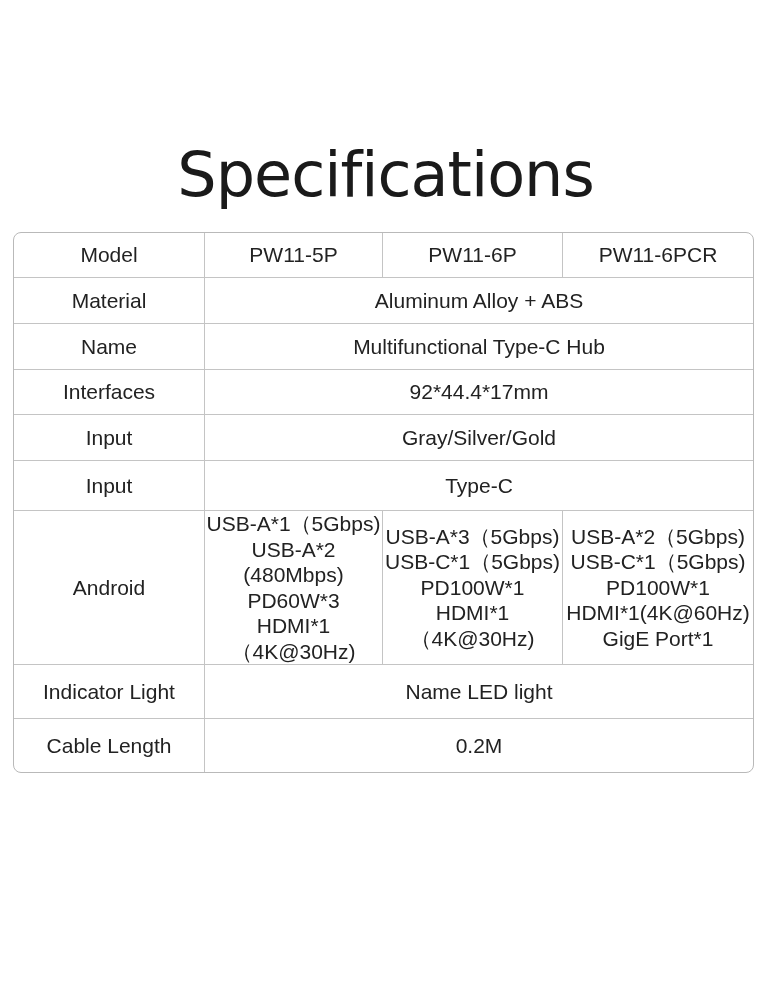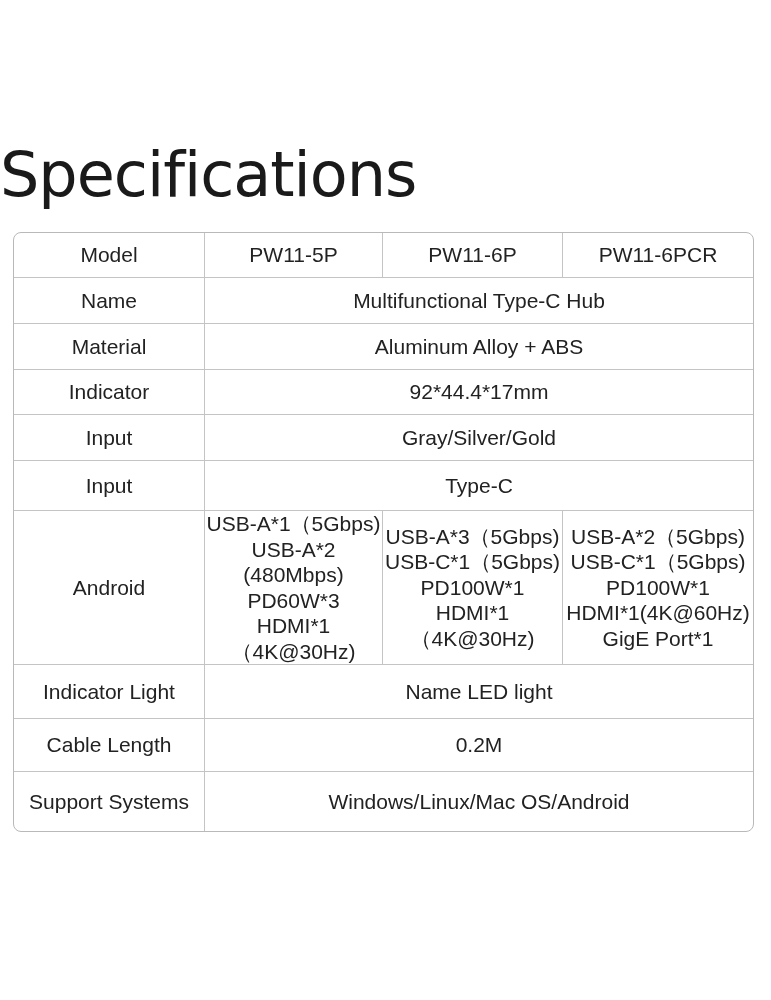--- a/index.html
+++ b/index.html
@@ -1,21 +1,21 @@
 <!DOCTYPE html>
 <html><head>
 <meta charset="utf-8">
 <style>
   html, body { margin: 0; padding: 0; background: #ffffff; }
   body {
     width: 771px; height: 1000px; position: relative; overflow: hidden;
     font-family: "Liberation Sans", "DejaVu Sans", sans-serif; color: #1e1e1e;
   }
   .title {
-    position: absolute; top: 138px; left: 0; width: 771px; 
+    position: absolute; top: 138px; left: 0; width: 771px; text-align: center;
     font-size: 62px; font-weight: 400; letter-spacing: -1px; color: #1a1a1a;
     font-family: "DejaVu Sans", sans-serif;
   }
   table.spec {
     position: absolute; top: 232px; left: 13px; width: 739px;
     border-collapse: separate; border-spacing: 0;
     border: 1px solid #b9b9b9; border-radius: 8px;
     table-layout: fixed;
   }
   table.spec td {
@@ -42,29 +42,29 @@
     <col style="width:190px">
   </colgroup>
   <tbody>
       <tr style="height:45px">
     <td class="label">Model</td>
     <td>PW11-5P</td>
     <td>PW11-6P</td>
     <td>PW11-6PCR</td>
   </tr>
   <tr style="height:46px">
+    <td class="label">Material</td>
+    <td colspan="3">Aluminum Alloy + ABS</td>
+  </tr>
+  <tr style="height:46px">
     <td class="label">Name</td>
     <td colspan="3">Multifunctional Type-C Hub</td>
   </tr>
-  <tr style="height:46px">
-    <td class="label">Material</td>
-    <td colspan="3">Aluminum Alloy + ABS</td>
-  </tr>
   <tr style="height:45px">
-    <td class="label">Indicator</td>
+    <td class="label">Interfaces</td>
     <td colspan="3">92*44.4*17mm</td>
   </tr>
   <tr style="height:46px">
     <td class="label">Input</td>
     <td colspan="3">Gray/Silver/Gold</td>
   </tr>
   <tr style="height:50px">
     <td class="label">Input</td>
     <td colspan="3">Type-C</td>
   </tr>
@@ -91,18 +91,14 @@
     </td>
   </tr>
   <tr style="height:54px">
     <td class="label">Indicator Light</td>
     <td colspan="3">Name LED light</td>
   </tr>
   <tr style="height:53px">
     <td class="label">Cable Length</td>
     <td colspan="3">0.2M</td>
   </tr>
-  <tr style="height:59px">
-    <td class="label">Support Systems</td>
-    <td colspan="3">Windows/Linux/Mac OS/Android</td>
-  </tr>
 </tbody>
   </table>
 
 </body></html>

